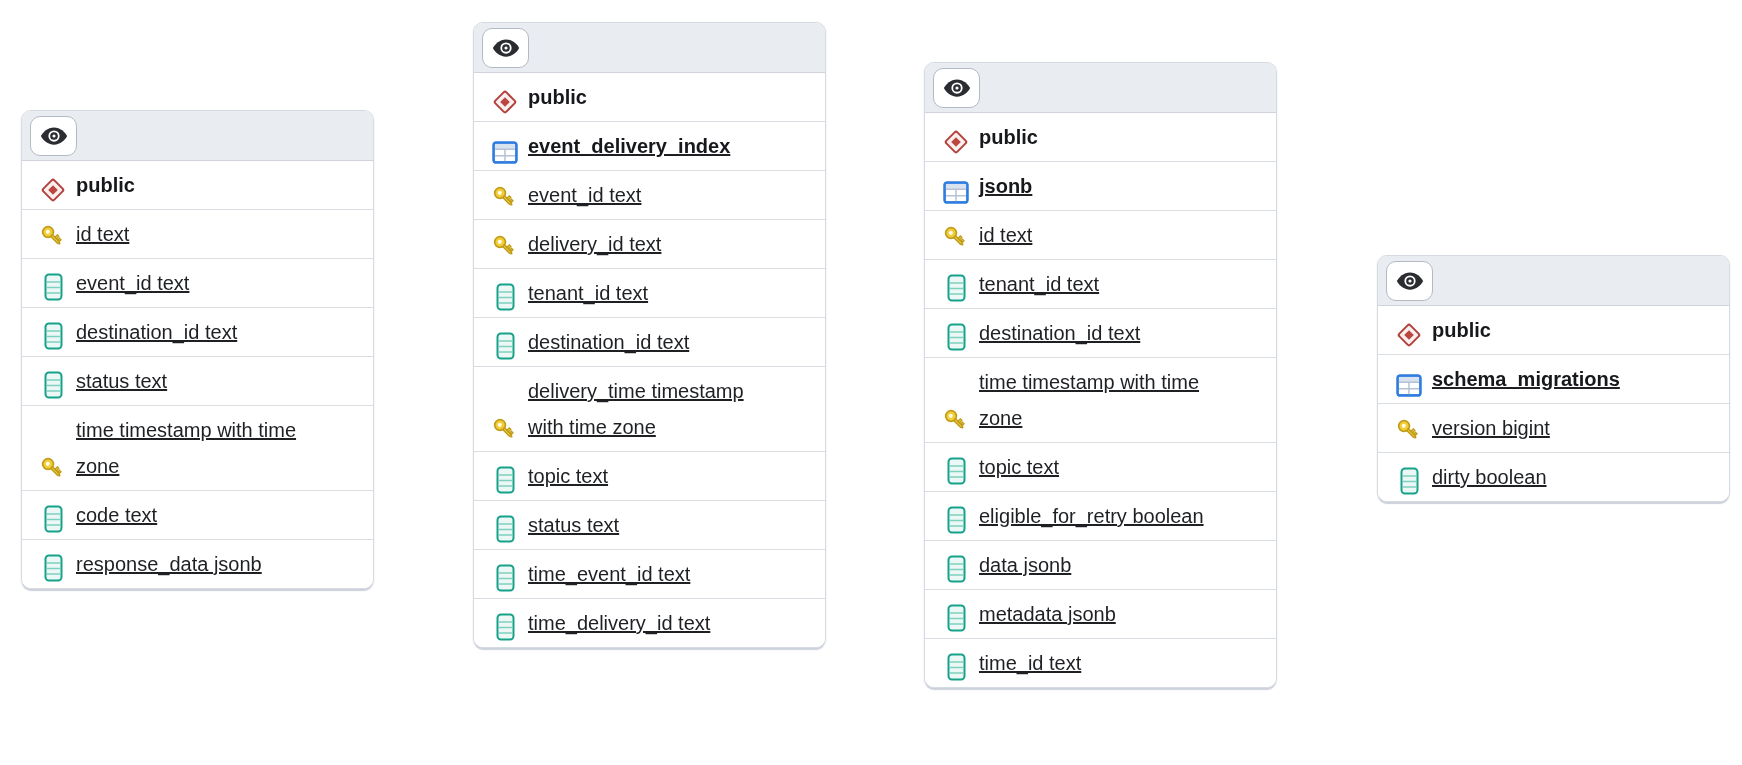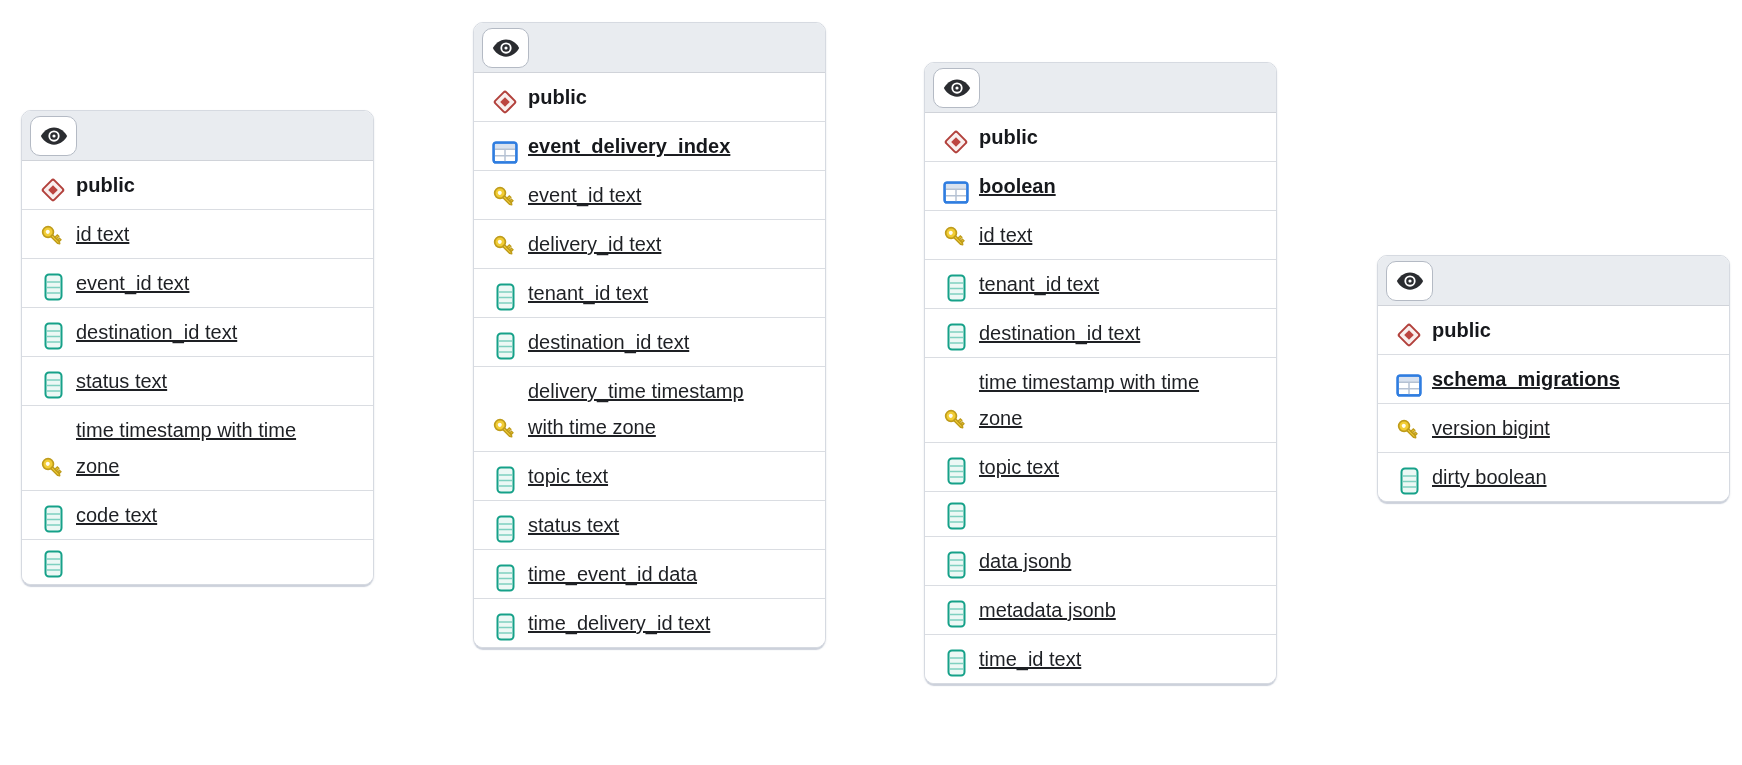--- a/index.html
+++ b/index.html
@@ -146,20 +146,21 @@
       </span>
       <span class="cell-text">code text</span>
     </div>
     <div class="row">
       <span class="icon-box">
         <svg width="19" height="28" viewBox="0 0 19 28" class="mt4">
           <rect x="1.5" y="1.5" width="16" height="25" rx="3.5" fill="#ecf8f5" stroke="#16a189" stroke-width="2"></rect>
           <path d="M3 9 H16 M3 14.5 H16 M3 20 H16" stroke="#7ed0c0" stroke-width="1.5"></path>
         </svg>
       </span>
+      <span class="cell-text">response_data jsonb</span>
     </div>
   </div>
 <div class="card card-2">
     <div class="card-header">
       <button class="eye-btn">
         <svg width="30" height="24" viewBox="0 0 32 24">
           <path d="M16 2.8 C9.4 2.8 3.9 7.9 2 12 c1.9 4.1 7.4 9.2 14 9.2 S28.1 16.1 30 12 C28.1 7.9 22.6 2.8 16 2.8 Z" fill="#2a2c30"></path>
           <circle cx="16" cy="12" r="6" fill="#ffffff"></circle>
           <circle cx="16" cy="12" r="4.1" fill="#2a2c30"></circle>
           <circle cx="16" cy="12" r="1.7" fill="#ffffff"></circle>
@@ -261,21 +262,21 @@
       </span>
       <span class="cell-text">status text</span>
     </div>
     <div class="row">
       <span class="icon-box">
         <svg width="19" height="28" viewBox="0 0 19 28" class="mt4">
           <rect x="1.5" y="1.5" width="16" height="25" rx="3.5" fill="#ecf8f5" stroke="#16a189" stroke-width="2"></rect>
           <path d="M3 9 H16 M3 14.5 H16 M3 20 H16" stroke="#7ed0c0" stroke-width="1.5"></path>
         </svg>
       </span>
-      <span class="cell-text">time_event_id data</span>
+      <span class="cell-text">time_event_id text</span>
     </div>
     <div class="row">
       <span class="icon-box">
         <svg width="19" height="28" viewBox="0 0 19 28" class="mt4">
           <rect x="1.5" y="1.5" width="16" height="25" rx="3.5" fill="#ecf8f5" stroke="#16a189" stroke-width="2"></rect>
           <path d="M3 9 H16 M3 14.5 H16 M3 20 H16" stroke="#7ed0c0" stroke-width="1.5"></path>
         </svg>
       </span>
       <span class="cell-text">time_delivery_id text</span>
     </div>
@@ -302,21 +303,21 @@
     </div>
     <div class="row">
       <span class="icon-box">
         <svg width="26" height="23" viewBox="0 0 26 23" class="mt5">
           <rect x="1.6" y="1.6" width="22.8" height="19.8" rx="2.5" fill="#ffffff" stroke="#2f7de0" stroke-width="2.2"></rect>
           <rect x="2.8" y="2.8" width="20.4" height="5.4" fill="#d9e2ef"></rect>
           <path d="M2.8 8.2 H23.2 M13 8.2 V21 M2.8 14.8 H23.2" stroke="#b6c2d3" stroke-width="1.5" fill="none"></path>
           <rect x="1.6" y="1.6" width="22.8" height="19.8" rx="2.5" fill="none" stroke="#2f7de0" stroke-width="2.2"></rect>
         </svg>
       </span>
-      <span class="cell-text bold">boolean</span>
+      <span class="cell-text bold">jsonb</span>
     </div>
     <div class="row">
       <span class="icon-box">
         <svg width="30" height="30" viewBox="0 0 30 30" class="mt3">
           <g transform="rotate(-45 15 15)">
             <circle cx="15" cy="8" r="5.4" fill="#f2cd35" stroke="#bf9c1b" stroke-width="1.7"></circle>
             <circle cx="15" cy="7.6" r="2" fill="#fffdf2"></circle>
             <path d="M13.8 13 h2.4 v9.6 l-1.2 1.9 -1.2 -1.9 Z" fill="#f2cd35" stroke="#bf9c1b" stroke-width="1.5" stroke-linejoin="round"></path>
             <path d="M16.2 16.5 h3.4 v2.2 h-3.4 Z M16.2 20.4 h2.5 v2.2 h-2.5 Z" fill="#f2cd35" stroke="#bf9c1b" stroke-width="1.3"></path>
           </g>
@@ -364,20 +365,21 @@
       </span>
       <span class="cell-text">topic text</span>
     </div>
     <div class="row">
       <span class="icon-box">
         <svg width="19" height="28" viewBox="0 0 19 28" class="mt4">
           <rect x="1.5" y="1.5" width="16" height="25" rx="3.5" fill="#ecf8f5" stroke="#16a189" stroke-width="2"></rect>
           <path d="M3 9 H16 M3 14.5 H16 M3 20 H16" stroke="#7ed0c0" stroke-width="1.5"></path>
         </svg>
       </span>
+      <span class="cell-text">eligible_for_retry boolean</span>
     </div>
     <div class="row">
       <span class="icon-box">
         <svg width="19" height="28" viewBox="0 0 19 28" class="mt4">
           <rect x="1.5" y="1.5" width="16" height="25" rx="3.5" fill="#ecf8f5" stroke="#16a189" stroke-width="2"></rect>
           <path d="M3 9 H16 M3 14.5 H16 M3 20 H16" stroke="#7ed0c0" stroke-width="1.5"></path>
         </svg>
       </span>
       <span class="cell-text">data jsonb</span>
     </div>

